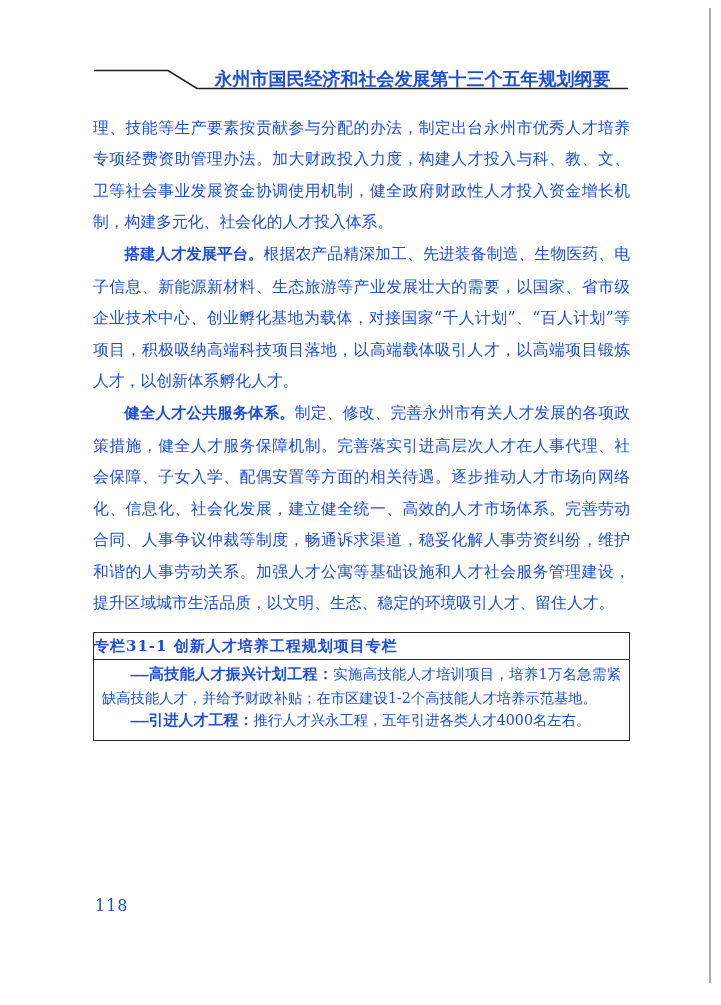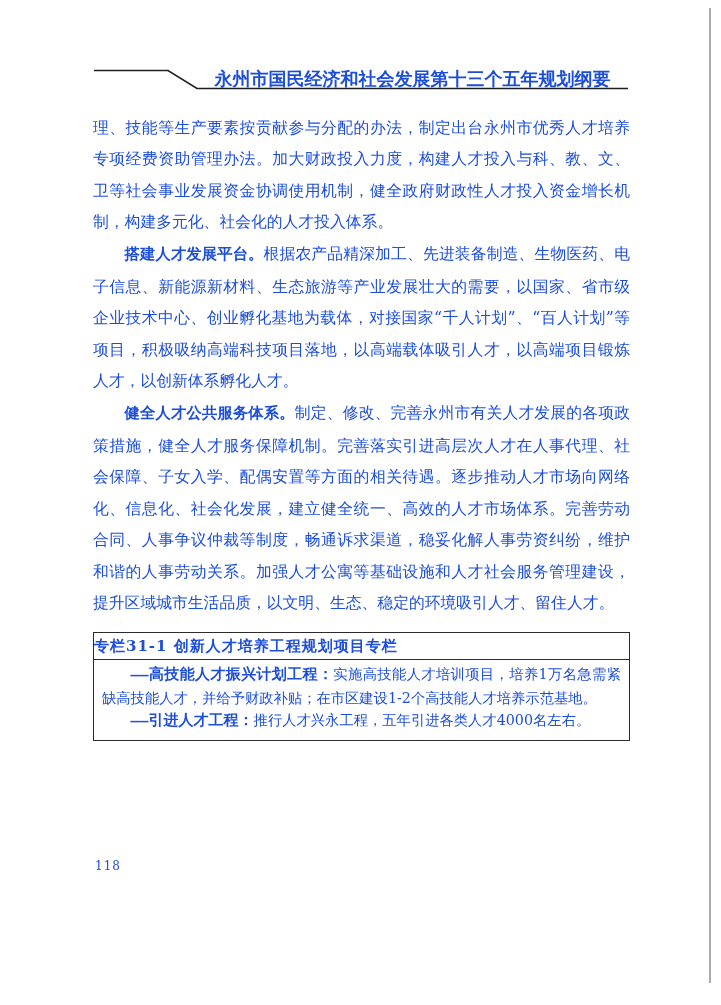--- a/index.html
+++ b/index.html
@@ -68,22 +68,22 @@
     margin: 0;
     font-size: 14.3px;
     line-height: 22.2px;
     text-align: justify;
     text-indent: 2em;
   }
   .box-item .lead { font-size: 15px; }
   
   .page-number {
     position: absolute;
-    left: 95px; top: 859px;
-    font-size: 12px;
+    left: 95px; top: 896px;
+    font-size: 16px;
     letter-spacing: 1px;
   }
 </style>
 </head>
 <body>
 
 <div class="page">
 
   <div class="scan-edge"></div>
 

